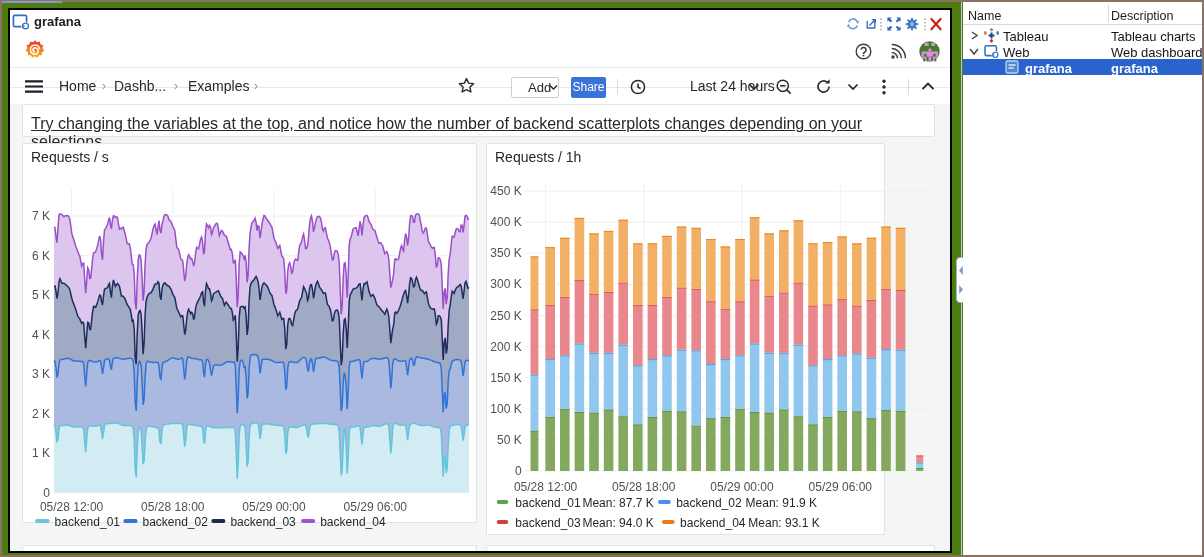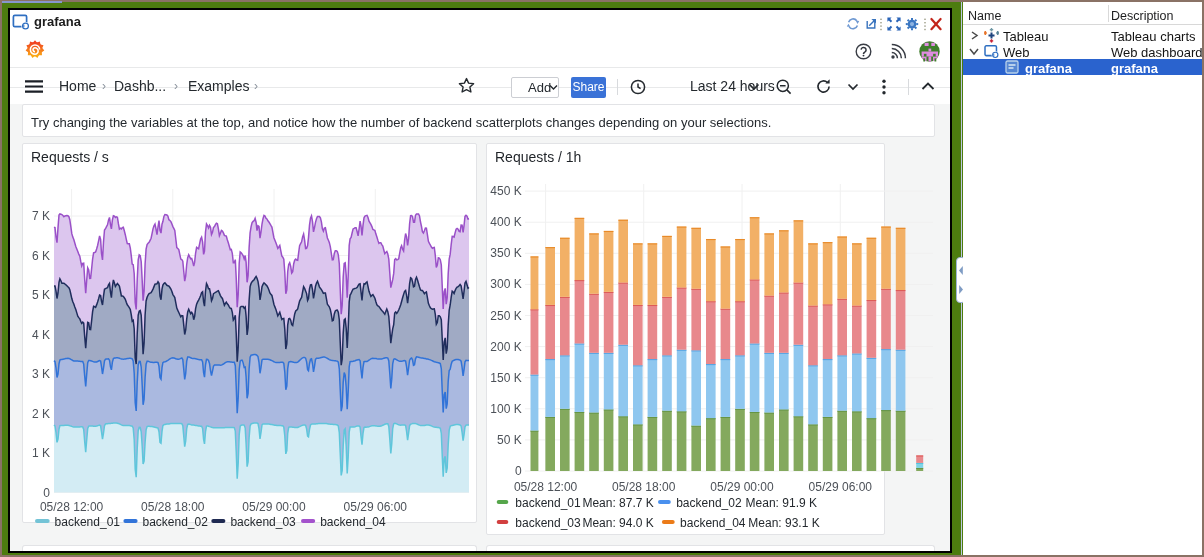--- a/index.html
+++ b/index.html
@@ -24,21 +24,21 @@
 .crumb { font-size:14px; color:#24292e; }
 .crumb-sep { font-size:12px; color:#8b939e; }
 .crumb-last { font-size:14px; color:#73787f; }
 .btn-add { position:absolute; left:501px; top:8px; width:48px; height:21px; border:1px solid #ccced3; border-radius:2px; background:#fff; font-size:13px; color:#24292e; text-align:center; line-height:19px; }
 .btn-share { position:absolute; left:561px; top:8px; width:35px; height:21px; border-radius:2px; background:#3a72d7; font-size:12px; color:#fff; text-align:center; line-height:21px; }
 .tsep { position:absolute; top:10px; width:1px; height:16px; background:#d8dadd; }
 .tbtxt { font-size:14px; color:#24292e; }
 
 #dash { left:0; top:94px; width:940px; height:447px; background:#f4f5f5; }
 #msgpanel { left:12px; top:0px; width:913px; height:33px; background:#fff; border:1px solid #e2e3e6; border-radius:2px; }
-#msgpanel div { position:absolute; left:8px; top:10px; font-size:13px; color:#24292e; }
+#msgpanel div { position:absolute; left:8px; top:10px; font-size:16px; color:#24292e;text-decoration:underline; }
 .chartpanel { background:#fff; border:1px solid #e2e3e6; border-radius:2px; }
 #lp { left:12px; top:39px; width:455px; height:380px; }
 #rp { left:476px; top:39px; width:399px; height:392px; }
 .stub { background:#fff; border:1px solid #e2e3e6; border-radius:3px 3px 0 0; border-bottom:none; top:441px; height:6px; }
 
 #sidebar { left:963px; top:0px; width:239px; height:555px; background:#fff; }
 .hdr { font-size:12.5px; color:#1d1d1f; white-space:nowrap; }
 .treetxt { font-size:13px; color:#141414; white-space:nowrap; }
 #selrow { left:0px; top:59px; width:239px; height:16px; background:#2a63ce; }
 .seltxt { font-size:13px; font-weight:bold; color:#fff; white-space:nowrap; }

